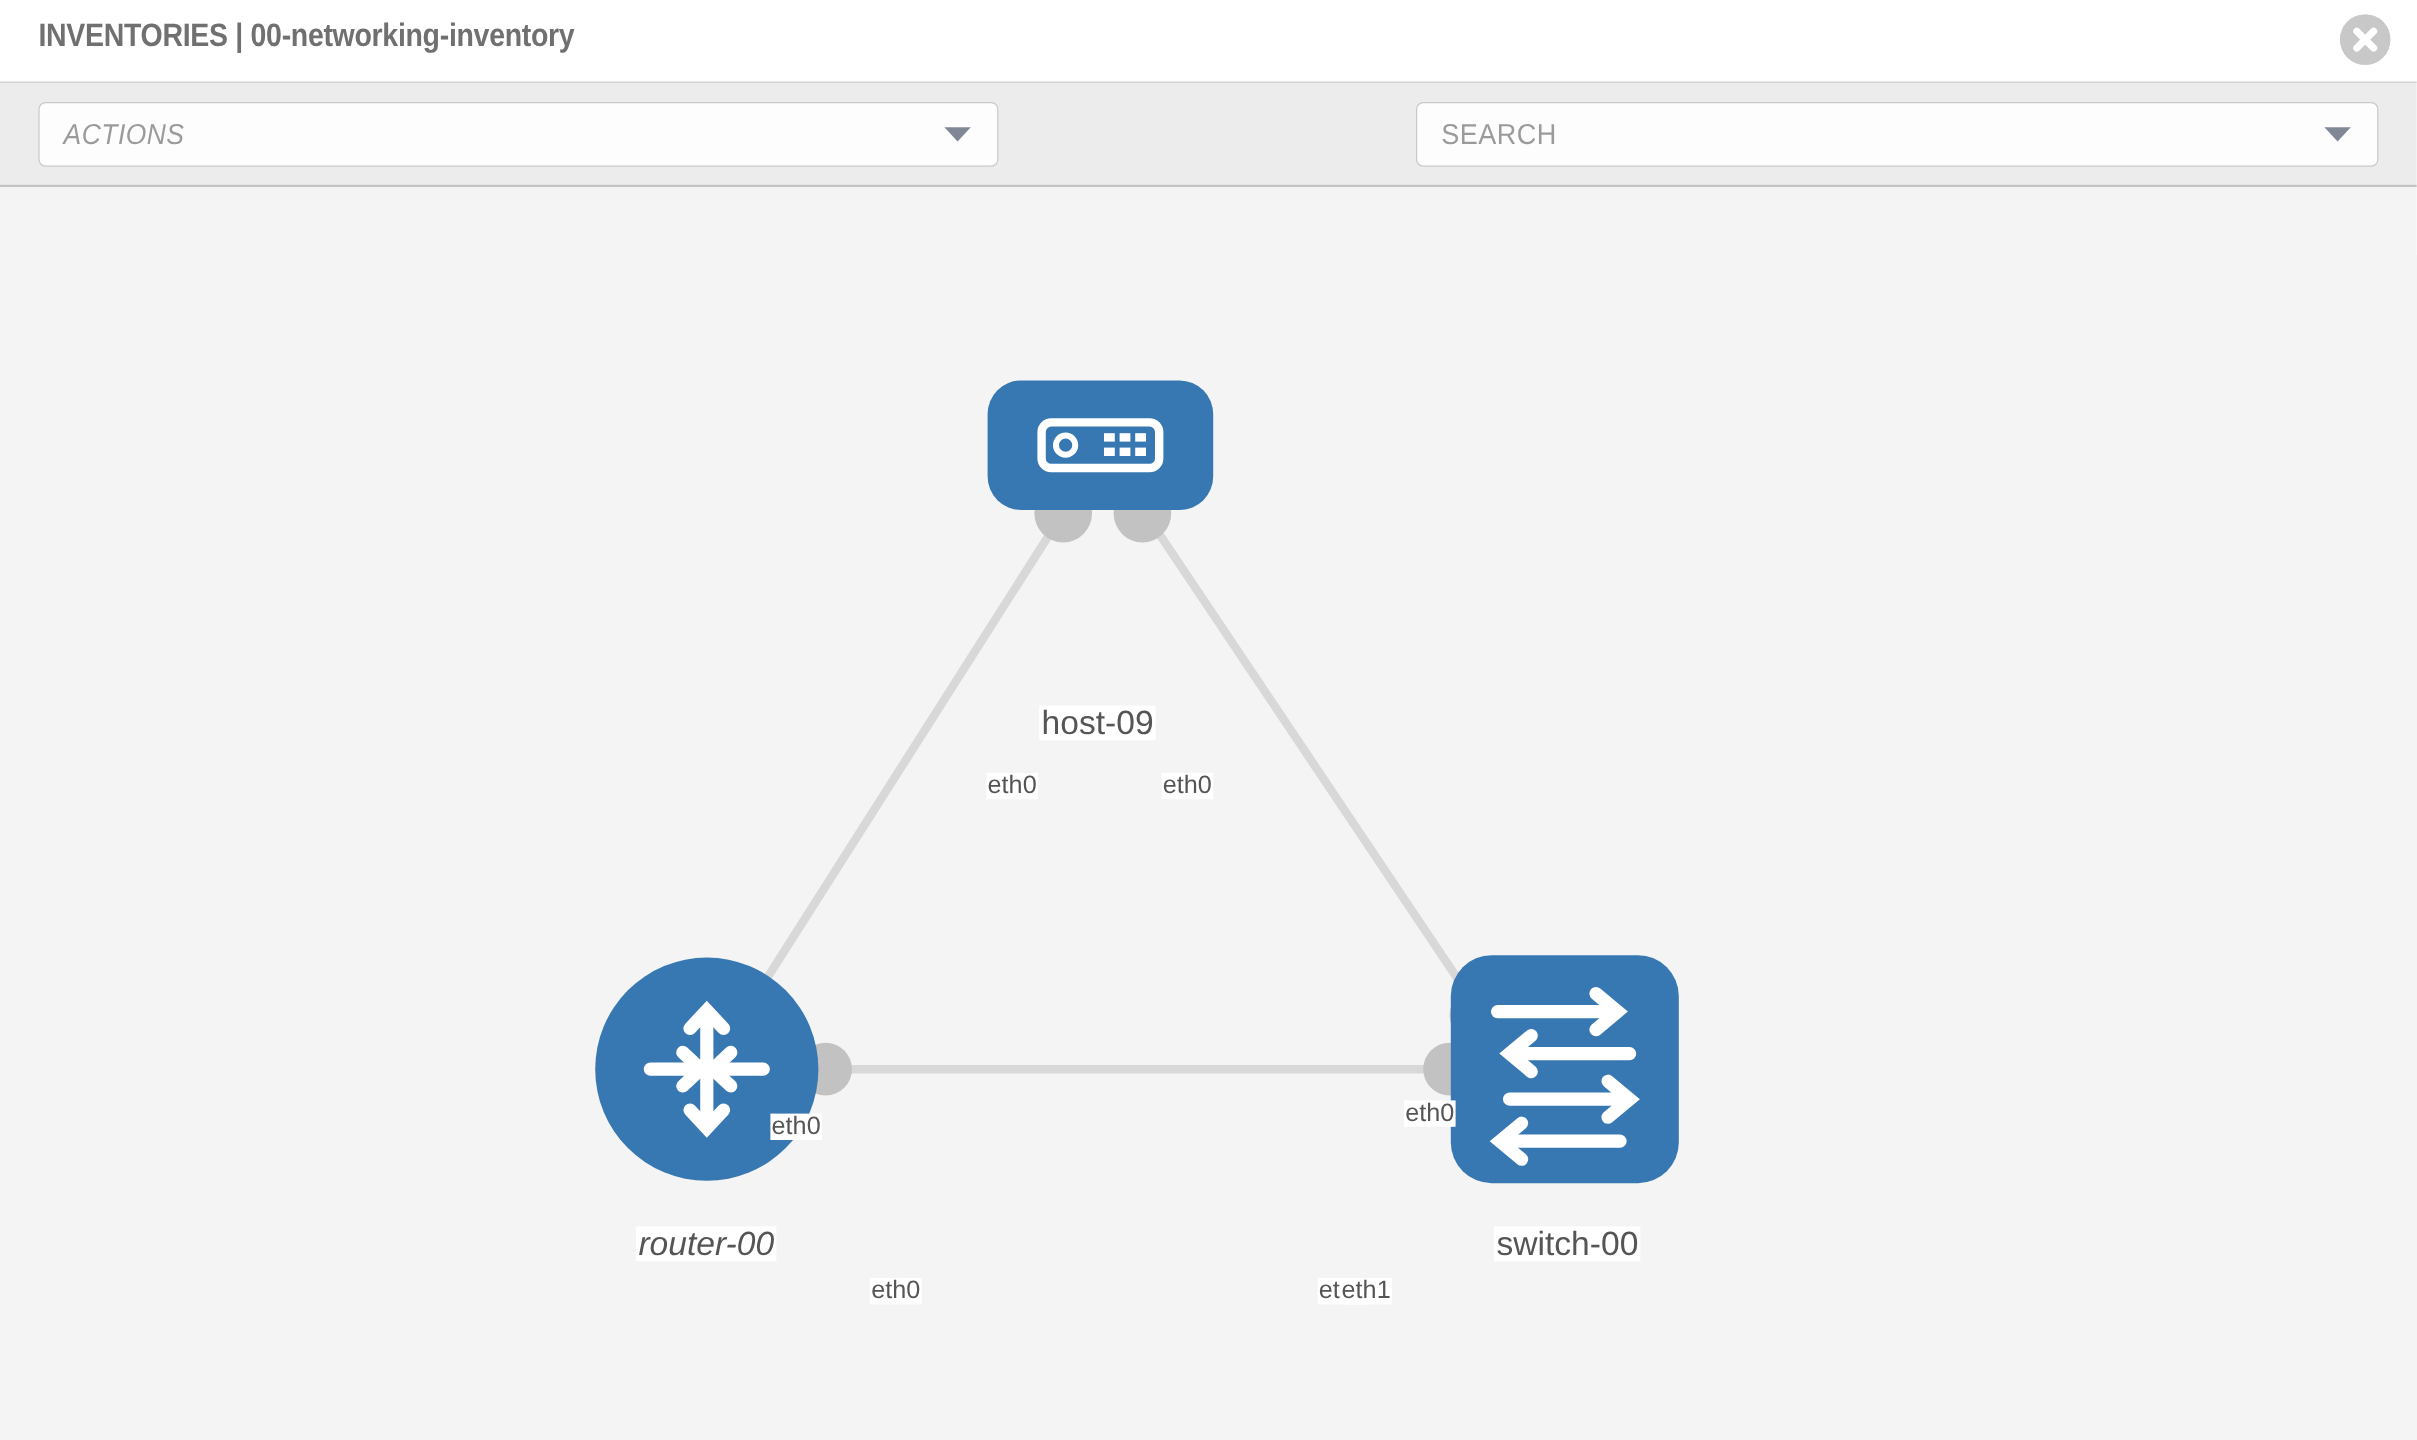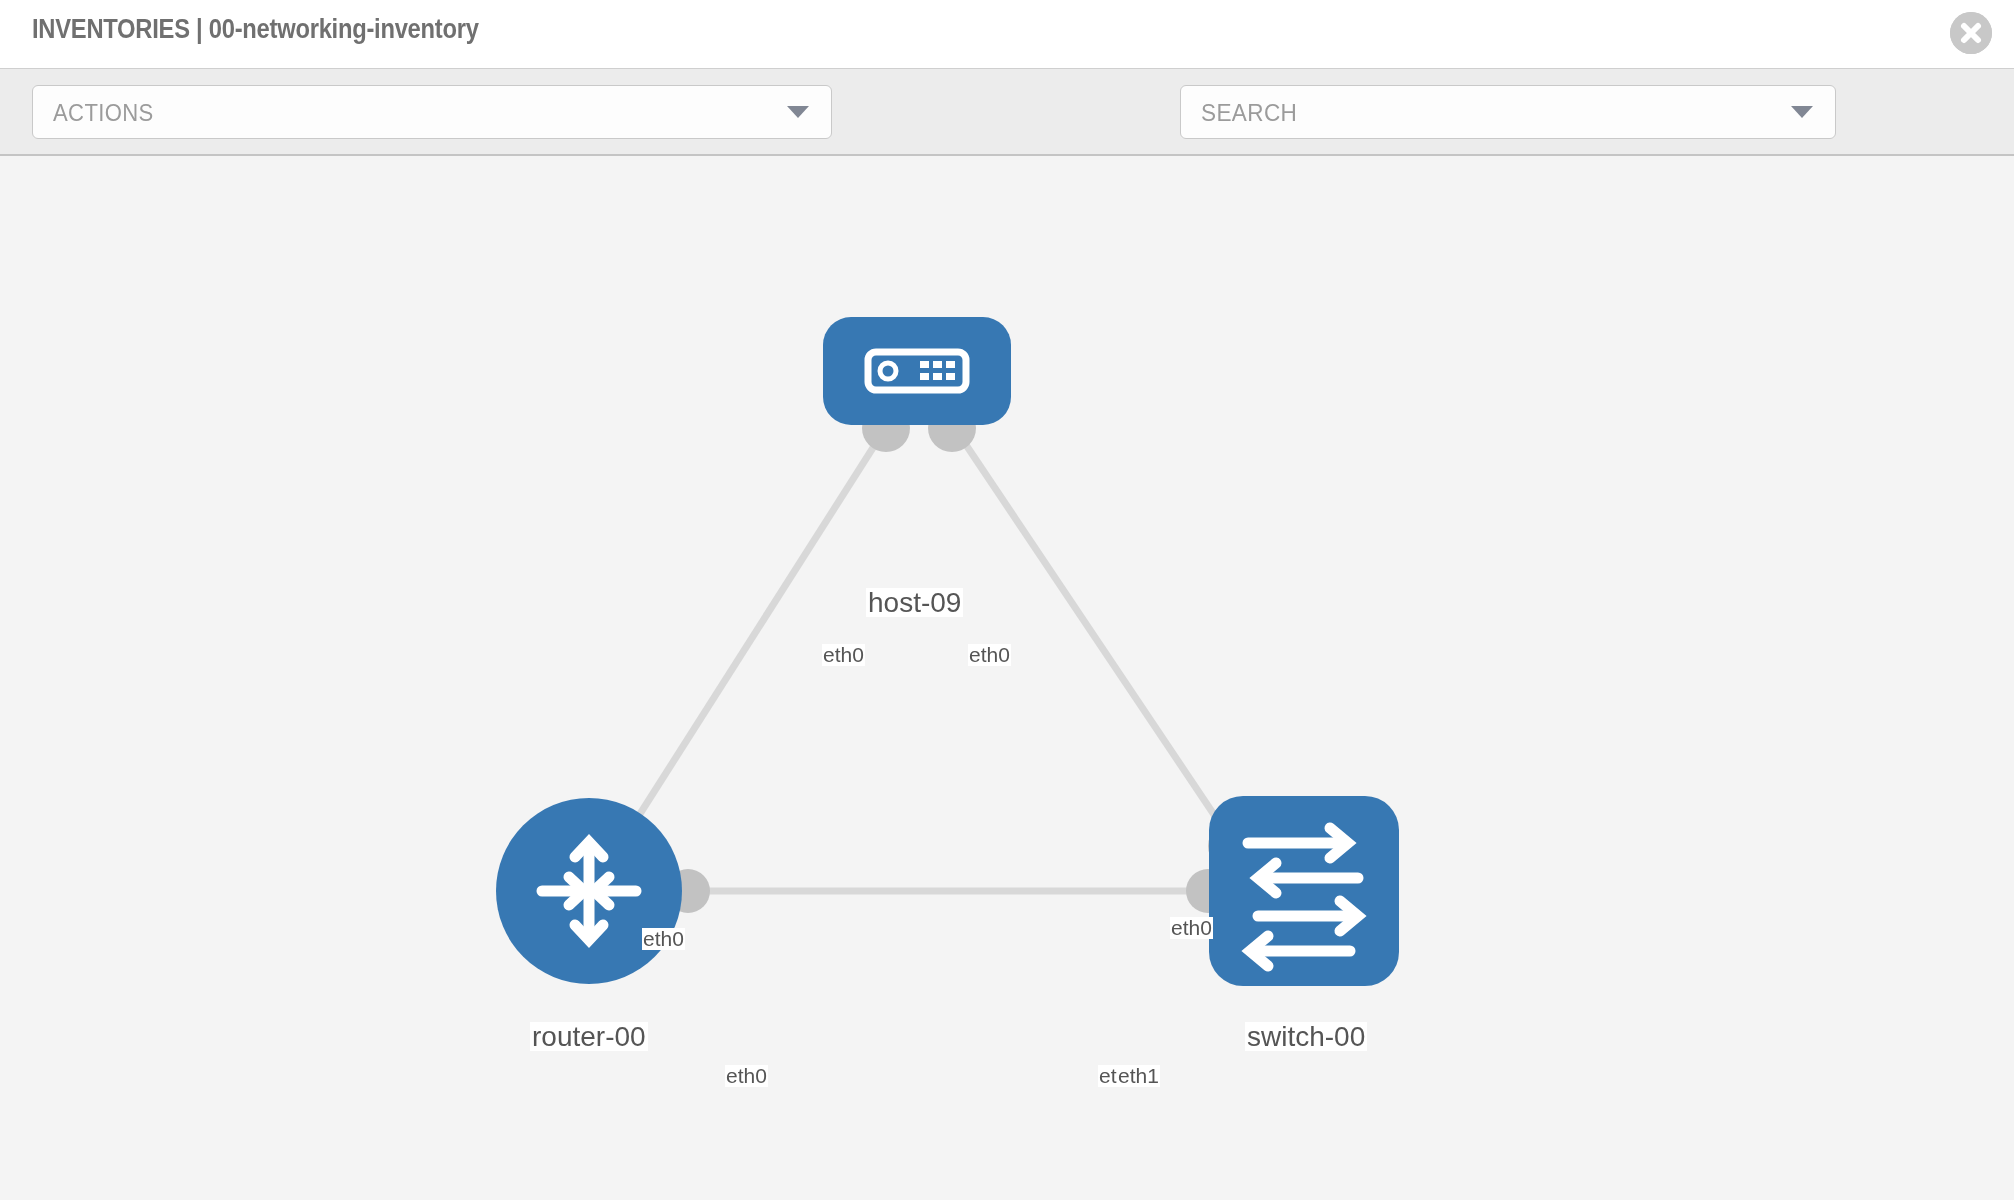--- a/index.html
+++ b/index.html
@@ -38,20 +38,21 @@
     background: #ececec;
     border-top: 1px solid #cfcfcf;
     border-bottom: 2px solid #c4c4c4;
   }
   .actions-select {
     position: absolute; left: 32px; top: 16px;
     width: 800px; height: 54px;
     background: #fdfdfd;
     border: 1px solid #c9c9c9; border-radius: 6px;
     cursor: pointer;
+    font-style: italic;
   }
   .actions-label {
     position: absolute; left: 20px; top: 13px;
     font-size: 24px; color: #9b9b9b; letter-spacing: 0.4px;
     font-family: "Liberation Sans Narrow", "Liberation Sans", sans-serif;
     transform: scaleX(0.92); transform-origin: left center;
   }
   .caret {
     position: absolute; right: 22px; top: 50%; transform: translateY(-50%);
     width: 0; height: 0;
@@ -62,21 +63,21 @@
   .tool-icon {
     position: absolute; top: 92px;
     width: 40px; height: 40px; cursor: pointer;
   }
   .tool-icon svg { display: block; width: 40px; height: 40px; }
   #wrench-icon { left: 1042px; }
   #key-icon { left: 1108px; }
 
   .search-box {
     position: absolute; left: 1180px; top: 16px;
-    width: 656px; height: 54px;
+    width: 802px; height: 54px;
     background: #fdfdfd;
     border: 1px solid #c9c9c9; border-radius: 6px;
     cursor: text;
   }
   .search-placeholder {
     position: absolute; left: 20px; top: 13px;
     font-size: 24px; color: #9b9b9b; letter-spacing: 0.4px;
     font-family: "Liberation Sans Narrow", "Liberation Sans", sans-serif;
     transform: scaleX(0.94); transform-origin: left center;
   }
@@ -217,17 +218,17 @@
     <div class="node-label" style="left:866px; top:432px;">host-09</div>
     <div class="iface-label" style="left:968px; top:441px;">eth0</div>
 
     <div class="iface-label" style="left:642px; top:725px;">eth0</div>
     <div class="iface-label" style="left:1170px; top:714px;">eth0</div>
 
     <div class="iface-label" style="left:725px; top:862px;">eth0</div>
     <div class="iface-label" style="left:1098px; top:862px;">eth0</div>
     <div class="iface-label" style="left:1117px; top:862px;">eth1</div>
 
-    <div class="node-label" style="left:530px; top:866px;">router-00</div>
+    <div class="node-label" style="left:530px; top:866px;font-style:italic;">router-00</div>
     <div class="node-label" style="left:1245px; top:866px;">switch-00</div>
 
   </div>
 </div>
 
 </body></html>

